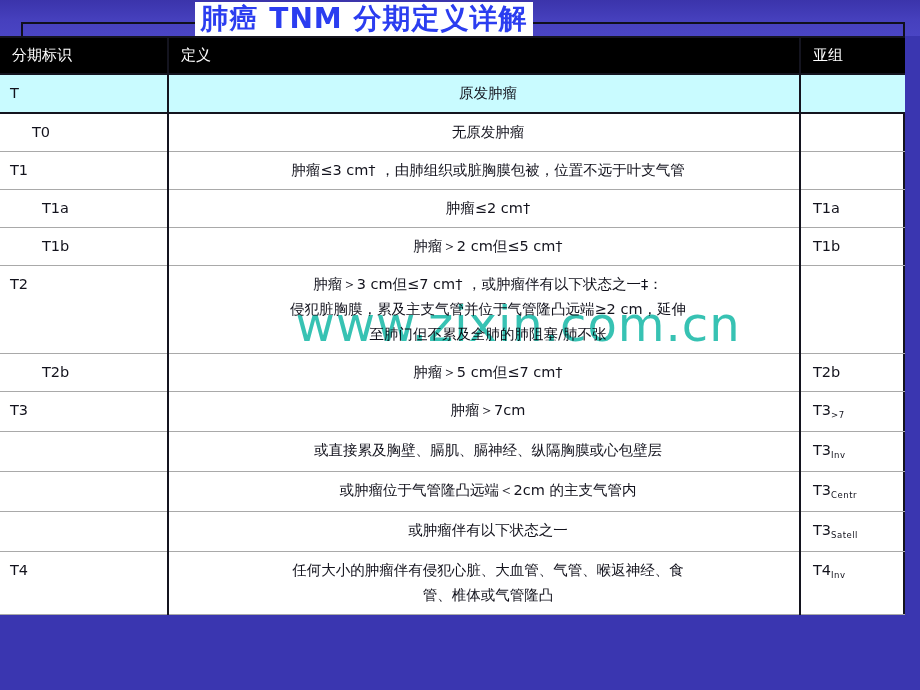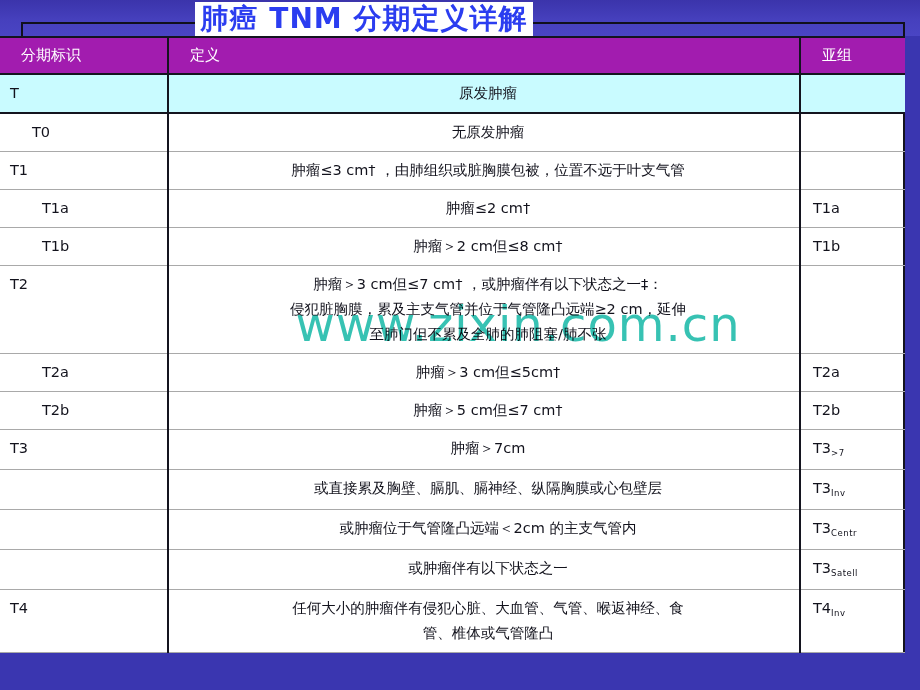--- a/index.html
+++ b/index.html
@@ -84,26 +84,26 @@
     width: 905px;
     table-layout: fixed;
     font-family: "DejaVu Sans", "Liberation Sans", sans-serif;
   }
 
   col.c-id  { width: 168px; }
   col.c-def { width: 632px; }
   col.c-sub { width: 105px; }
 
   thead th {
-    background: #a21caf;
+    background: #000000;
     color: #ffffff;
     font-size: 15px;
     font-weight: normal;
     text-align: left;
-    padding: 8px 0 8px 21px;
+    padding: 8px 0 8px 12px;
     height: 34px;
     border-top: 2px solid #14141f;
     border-bottom: 2px solid #14141f;
     border-right: 2px solid #14141f;
     vertical-align: middle;
   }
   thead th:last-child { border-right: none; }
 
   tbody td {
     font-size: 14.5px;
@@ -215,41 +215,34 @@
           <tr>
             <td class="id-cell lvl2">T1a</td>
             <td class="def-cell">
               <span class="def-line">肿瘤≤2 cm†</span>
             </td>
             <td class="sub-cell"><span>T1a</span></td>
           </tr>
           <tr>
             <td class="id-cell lvl2">T1b</td>
             <td class="def-cell">
-              <span class="def-line">肿瘤＞2 cm但≤8 cm†</span>
+              <span class="def-line">肿瘤＞2 cm但≤5 cm†</span>
             </td>
             <td class="sub-cell"><span>T1b</span></td>
           </tr>
           <tr>
             <td class="id-cell lvl0">T2</td>
             <td class="def-cell">
               <span class="def-line">肿瘤＞3 cm但≤7 cm† ，或肿瘤伴有以下状态之一‡：</span>
               <span class="def-line">侵犯脏胸膜，累及主支气管并位于气管隆凸远端≥2 cm，延伸</span>
               <span class="def-line">至肺门但不累及全肺的肺阻塞/肺不张</span>
             </td>
             <td class="sub-cell"></td>
           </tr>
           <tr>
-            <td class="id-cell lvl2">T2a</td>
-            <td class="def-cell">
-              <span class="def-line">肿瘤＞3 cm但≤5cm†</span>
-            </td>
-            <td class="sub-cell"><span>T2a</span></td>
-          </tr>
-          <tr>
             <td class="id-cell lvl2">T2b</td>
             <td class="def-cell">
               <span class="def-line">肿瘤＞5 cm但≤7 cm†</span>
             </td>
             <td class="sub-cell"><span>T2b</span></td>
           </tr>
           <tr>
             <td class="id-cell lvl0">T3</td>
             <td class="def-cell">
               <span class="def-line">肿瘤＞7cm</span>

